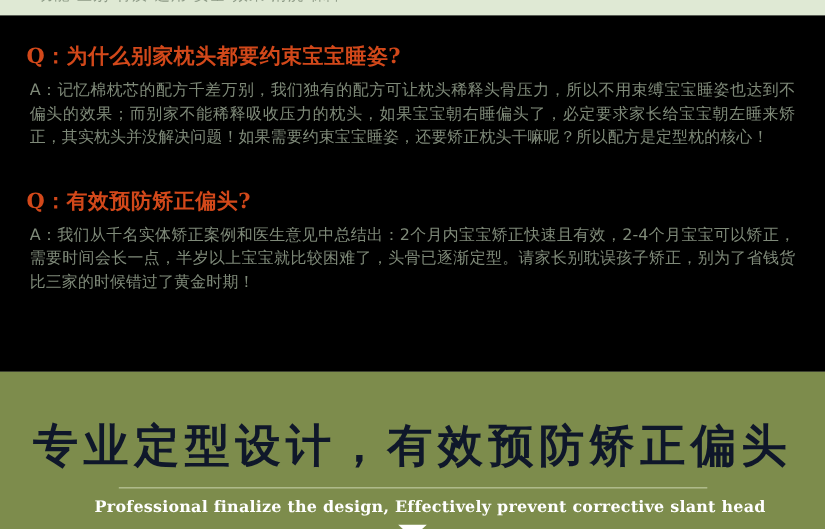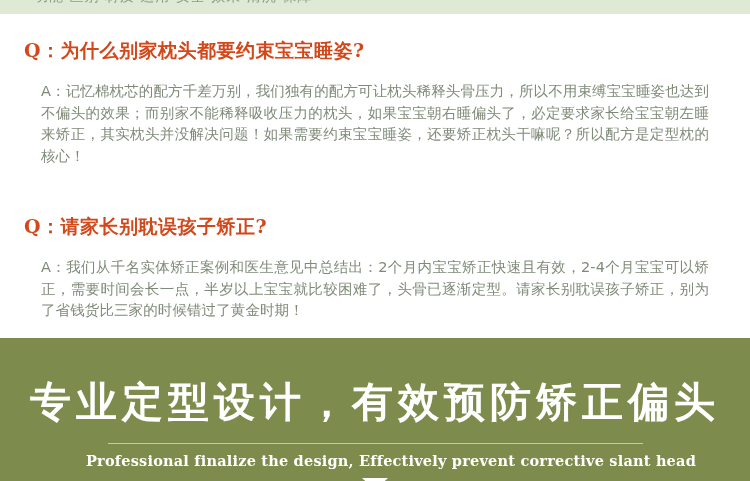--- a/index.html
+++ b/index.html
@@ -39,21 +39,21 @@
     line-height: 20px;
   }
 
   
   .qa-area {
     position: absolute;
     left: 0;
     top: 14px;
     width: 750px;
     height: 324px;
-    background: #ffffff;
+    background: #000000;
   }
   .qa-block {
     padding: 0 24px;
   }
   .qa-block.first { padding-top: 24px; }
   .qa-block.second { padding-top: 30px; }
 
   .q-line {
     font-family: "DejaVu Serif", "Liberation Serif", serif;
     font-weight: bold;
@@ -61,40 +61,40 @@
     color: #d2481a;
     letter-spacing: 0.5px;
     margin: 0 0 8px 0;
     white-space: nowrap;
   }
   .a-para {
     font-family: "DejaVu Sans", sans-serif;
     font-size: 14.5px;
     line-height: 21.5px;
     color: #7f8a79;
-    margin: 17px;
+    margin: 3px;
     text-align: justify;
     text-justify: inter-character;
     letter-spacing: 0.1px;
   }
 
   
   .banner {
     position: absolute;
     left: 0;
     top: 338px;
     width: 750px;
     height: 143px;
     background: #7d8c4c;
     overflow: hidden;
   }
   .banner-title {
-    font-family: Liberation Mono, monospace;
+    font-family: Liberation Sans, sans-serif;
     font-weight: bold;
-    color: #ffffff;
+    color: #0f172a;
     font-size: 41px;
     letter-spacing: 5px;
     text-align: center;
     margin: 0;
     padding-top: 42px;
     line-height: 50px;
     white-space: nowrap;
   }
   .banner-rule {
     width: 535px;
@@ -138,21 +138,21 @@
   </div>
 
   <div class="qa-area">
 
     <div class="qa-block first">
       <p class="q-line">Q：为什么别家枕头都要约束宝宝睡姿?</p>
       <p class="a-para">A：记忆棉枕芯的配方千差万别，我们独有的配方可让枕头稀释头骨压力，所以不用束缚宝宝睡姿也达到不偏头的效果；而别家不能稀释吸收压力的枕头，如果宝宝朝右睡偏头了，必定要求家长给宝宝朝左睡来矫正，其实枕头并没解决问题！如果需要约束宝宝睡姿，还要矫正枕头干嘛呢？所以配方是定型枕的核心！</p>
     </div>
 
     <div class="qa-block second">
-      <p class="q-line">Q：请家长别耽误孩子矫正?</p>
+      <p class="q-line">Q：有效预防矫正偏头?</p>
       <p class="a-para">A：我们从千名实体矫正案例和医生意见中总结出：2个月内宝宝矫正快速且有效，2-4个月宝宝可以矫正，需要时间会长一点，半岁以上宝宝就比较困难了，头骨已逐渐定型。请家长别耽误孩子矫正，别为了省钱货比三家的时候错过了黄金时期！</p>
     </div>
 
   </div>
 
   <div class="banner">
     <h1 class="banner-title">专业定型设计，有效预防矫正偏头</h1>
     <hr class="banner-rule">
     <p class="banner-sub">Professional finalize the design, Effectively prevent corrective slant head</p>
     <div class="banner-arrow-wrap">

